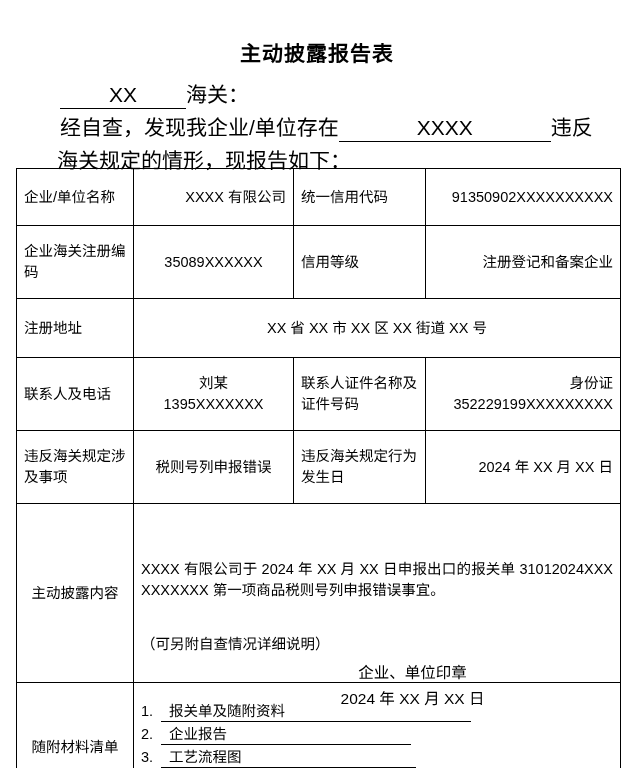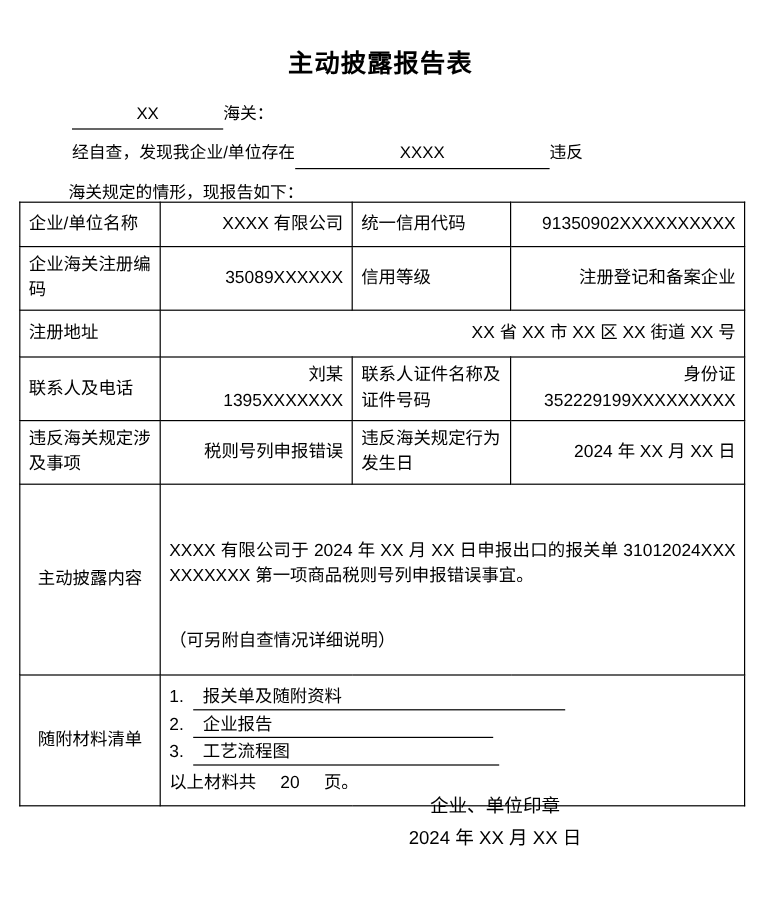--- a/index.html
+++ b/index.html
@@ -36,21 +36,21 @@
     letter-spacing: 1px;
     line-height: 28px;
   }
 
   
   .intro {
     position: absolute;
     left: 16px;
     top: 78px;
     width: 604px;
-    font-size: 14px;
+    font-size: 21px;
     line-height: 33px;
   }
   .intro-line {
     white-space: nowrap;
     height: 33px;
   }
   .intro-line.l1 { padding-left: 44px; }
   .intro-line.l2 { padding-left: 44px; }
   .intro-line.l3 { padding-left: 0px; margin-left: 41px; }
 
@@ -70,34 +70,34 @@
     position: absolute;
     left: 16px;
     top: 168px;
     width: 604px;
     border-collapse: collapse;
     table-layout: fixed;
     font-size: 14.5px;
   }
   table.form td {
     border: 1.3px solid #000;
-    padding: 5px 7px;
+    padding: 15px 7px;
     vertical-align: middle;
     line-height: 21px;
     word-break: break-all;
   }
   .c-label   { width: 117px; }
   .c-value   { width: 160px; }
   .c-label2  { width: 132px; }
   .c-value2  { width: 195px; }
 
   td.lbl {
     text-align: left;
   }
-  td.val-l { text-align: right; }
+  td.val-l { text-align: center; }
   td.val-c { text-align: right; }
 
   .row-h1 td { height: 26px; }
   .row-h2 td { height: 42px; }
   .row-addr td { height: 28px; }
 
   
   td.disclosure {
     height: 148px;
     vertical-align: top;

